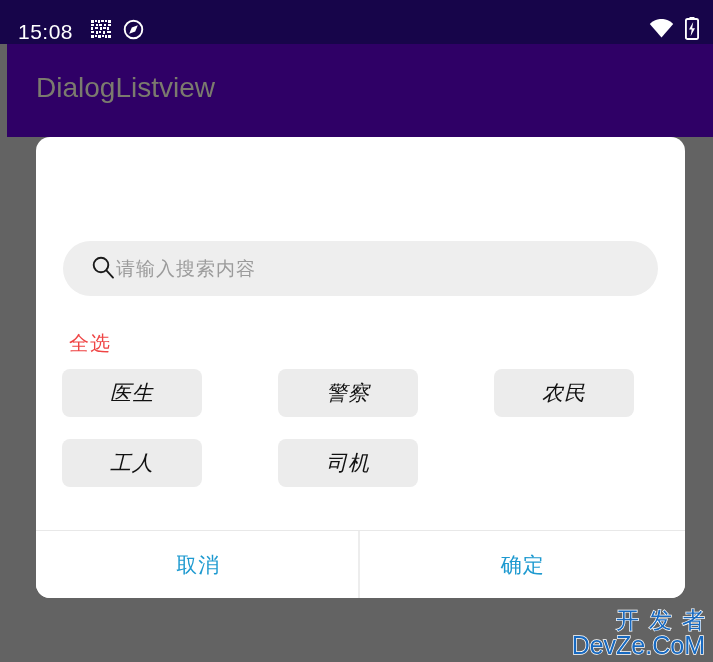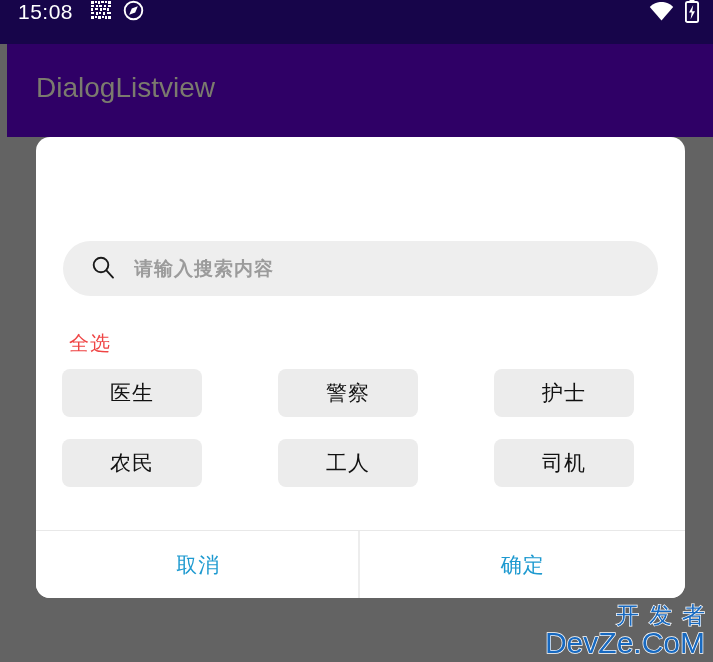--- a/index.html
+++ b/index.html
@@ -16,21 +16,21 @@
   }
 
   
   #status-bar {
     position: absolute;
     left: 0; top: 0;
     width: 713px;
     height: 44px;
     background: #17054a;
     display: flex;
-    align-items: flex-start;
+    align-items: flex-end;
     box-sizing: border-box;
     padding: 0 14px 0 18px;
     z-index: 5;
   }
   #status-clock {
     color: #ffffff;
     font-size: 21px;
     letter-spacing: 0.5px;
     font-family: "Liberation Sans", sans-serif;
   }
@@ -118,25 +118,23 @@
     padding-left: 27px;
   }
   #search-icon { flex: 0 0 auto; display: block; }
   #search-input {
     border: none;
     outline: none;
     background: transparent;
     font-family: "Liberation Sans", sans-serif;
     font-size: 19px;
     color: #222222;
-    margin-left: 18px;
     width: 480px;
     padding: 0;
     letter-spacing: 1px;
-    font-weight: bold;
   }
   #search-input::placeholder {
     color: #9b9b9b;
     opacity: 1;
   }
 
   
   #select-all-label {
     position: absolute;
     left: 33px;
@@ -148,20 +146,21 @@
 
   #chip-grid {
     position: absolute;
     left: 26px;
     top: 232px;
     width: 600px;
     display: grid;
     grid-template-columns: repeat(3, 140px);
     column-gap: 76px;
     row-gap: 22px;
+    font-style: italic;
   }
   .chip {
     height: 48px;
     background: #ececec;
     border-radius: 8px;
     display: flex;
     align-items: center;
     justify-content: center;
     font-size: 21px;
     color: #111111;
@@ -224,21 +223,21 @@
     font-size: 23px;
     color: #1769c0;
     letter-spacing: 10px;
     font-family: "DejaVu Sans", sans-serif;
     -webkit-text-stroke: 1.4px #ffffff;
     paint-order: stroke fill;
     margin-right: -10px;
     display: block;
   }
   #watermark-en {
-    font-size: 30px;
+    font-size: 25px;
     color: #1769c0;
     font-family: "Liberation Sans", sans-serif;
     -webkit-text-stroke: 1.4px #ffffff;
     paint-order: stroke fill;
     letter-spacing: 0px;
     display: block;
     margin-top: 1px;
   }
 </style>
 </head>
@@ -322,21 +321,20 @@
       </svg>
     </span>
     <input id="search-input" type="text" placeholder="请输入搜索内容" style="">
   </div>
 
   <div id="select-all-label">全选</div>
 
   <div id="chip-grid">
     <div class="chip">医生</div>
     <div class="chip">警察</div>
-    <div class="chip">护士</div>
     <div class="chip">农民</div>
     <div class="chip">工人</div>
     <div class="chip">司机</div>
   </div>
 
   <div id="footer-divider"></div>
   <div id="footer">
     <div class="footer-btn">取消</div>
     <div class="footer-btn">确定</div>
   </div>

